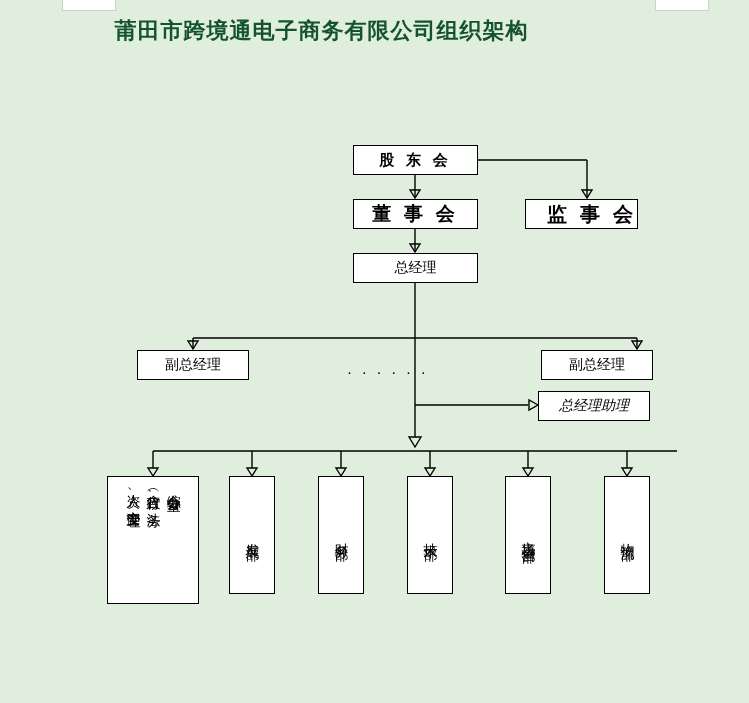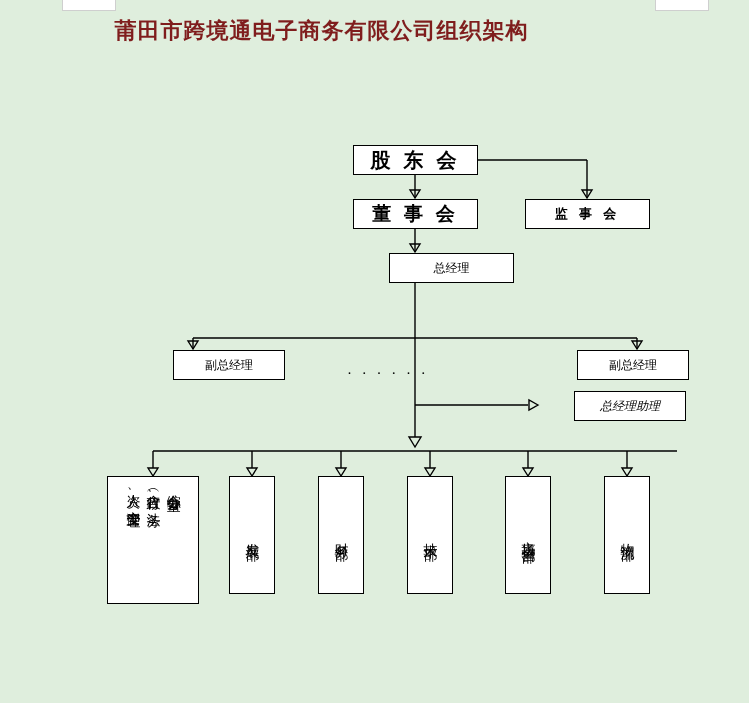--- a/index.html
+++ b/index.html
@@ -22,21 +22,21 @@
   }
   .title {
     position: absolute;
     left: 0;
     top: 16px;
     width: 643px;
     text-align: center;
     font-family: "Liberation Serif", serif;
     font-weight: bold;
     font-size: 22px;
-    color: #7f1d1d;
+    color: #14532d;
     letter-spacing: 1px;
     white-space: nowrap;
   }
   .top-notch {
     position: absolute;
     background: #ffffff;
     border: 1px solid #cfcfcf;
     border-top: none;
     height: 10px;
     top: 0;
@@ -51,22 +51,21 @@
     justify-content: center;
     font-family: "Liberation Serif", serif;
     color: #000;
     text-align: center;
   }
   .node.bold {
     font-weight: bold;
     letter-spacing: 4px;
   }
   .node.plain {
-    font-size: 12px;
-    margin-left: 36px;
+    font-size: 14px;
   }
   .vert {
     writing-mode: vertical-rl;
     text-orientation: upright;
     line-height: 1.15;
     letter-spacing: 2px;
     font-size: 14px;
     padding: 6px 2px;
   }
   .vert.two-col {
@@ -135,29 +134,29 @@
     <line x1="341" y1="451" x2="341" y2="468"></line>
     <path d="M341 476 l-5 -8 l10 0 z" fill="#000" stroke="none"></path>
     <line x1="430" y1="451" x2="430" y2="468"></line>
     <path d="M430 476 l-5 -8 l10 0 z" fill="#000" stroke="none"></path>
     <line x1="528" y1="451" x2="528" y2="468"></line>
     <path d="M528 476 l-5 -8 l10 0 z" fill="#000" stroke="none"></path>
     <line x1="627" y1="451" x2="627" y2="468"></line>
     <path d="M627 476 l-5 -8 l10 0 z" fill="#000" stroke="none"></path>
   </svg>
 
-  <div class="node bold" style="left:353px; top:145px; width:125px; height:30px; font-size:20px;">
+  <div class="node bold" style="left:353px; top:145px; width:125px; height:30px; font-size:15px;">
     <span>股 东 会</span>
   </div>
 
   <div class="node bold" style="left:353px; top:199px; width:125px; height:30px; font-size:19px;">
     <span>董 事 会</span>
   </div>
 
-  <div class="node bold" style="left:525px; top:199px; width:125px; height:30px; font-size:13px;">
+  <div class="node bold" style="left:525px; top:199px; width:113px; height:30px; font-size:20px;justify-content:flex-end;">
     <span>监 事 会</span>
   </div>
 
   <div class="node plain" style="left:353px; top:253px; width:125px; height:30px;">
     <span>总经理</span>
   </div>
 
   <div class="node plain" style="left:137px; top:350px; width:112px; height:30px;">
     <span>副总经理</span>
   </div>

